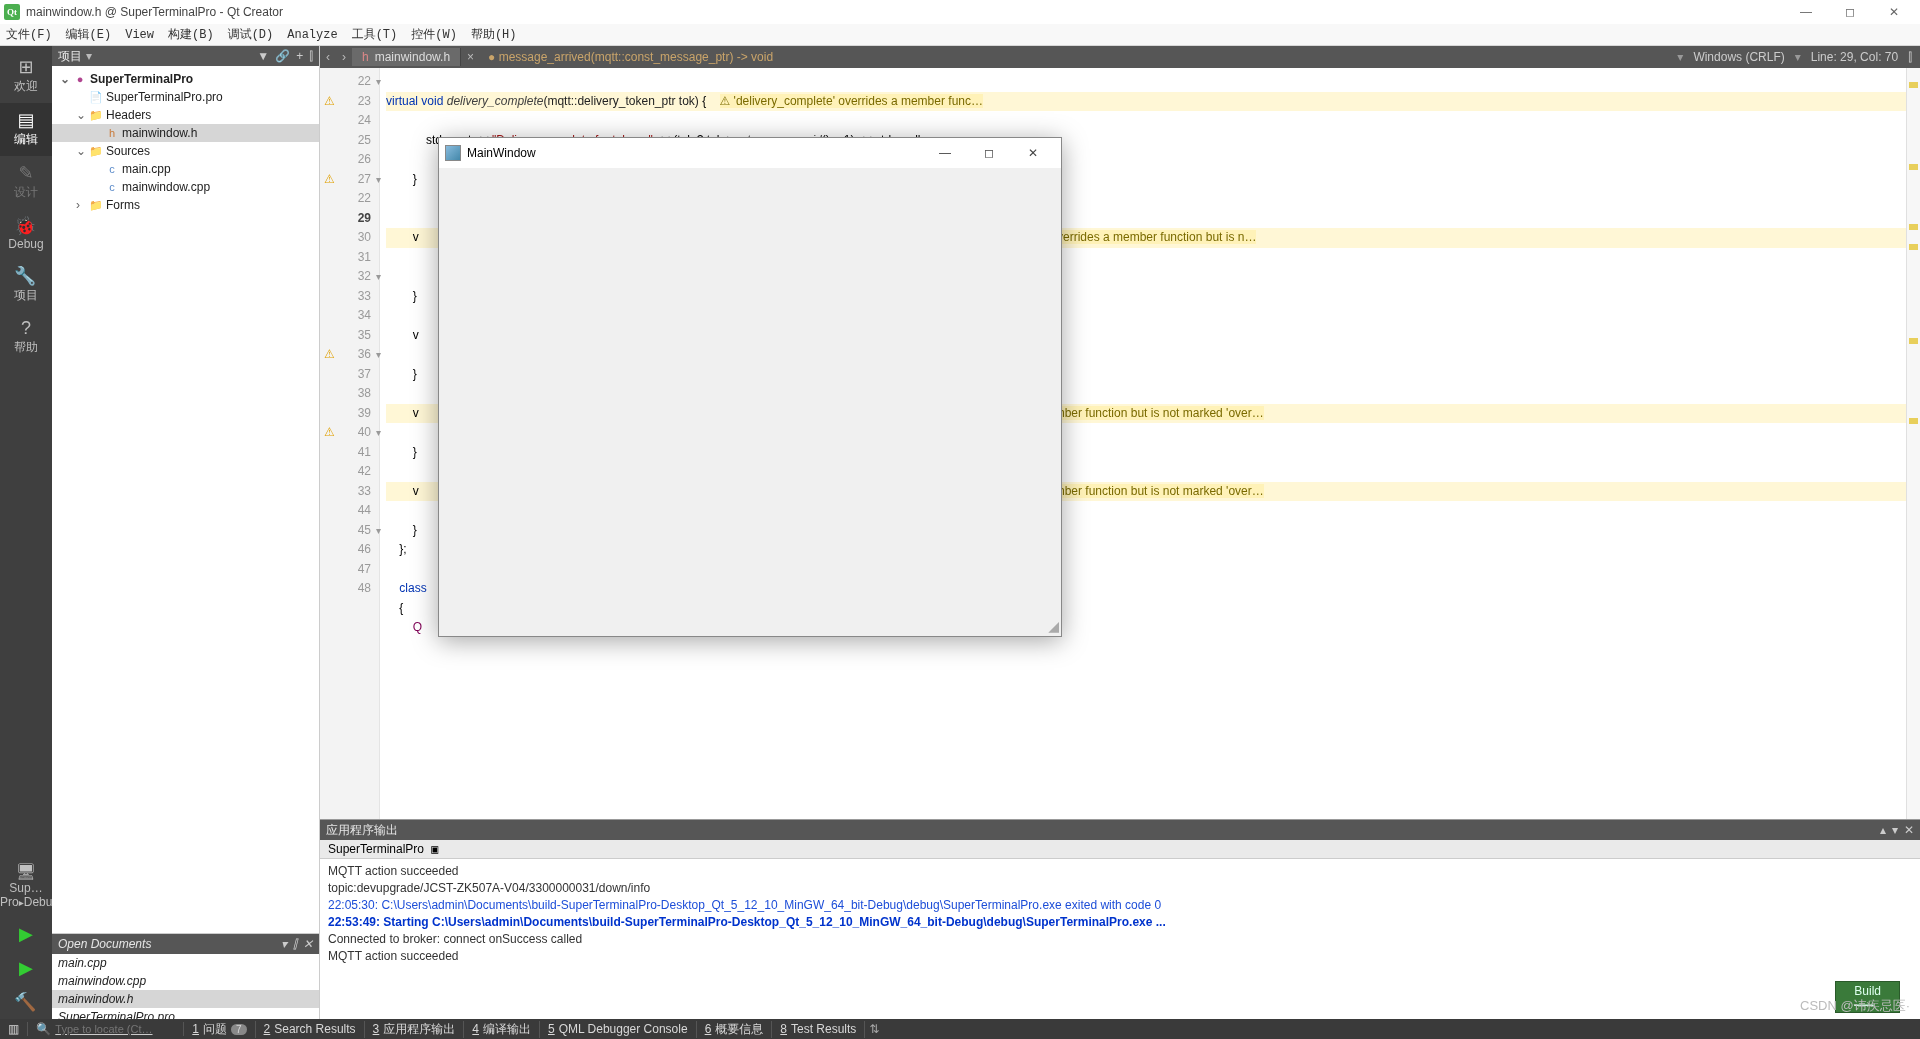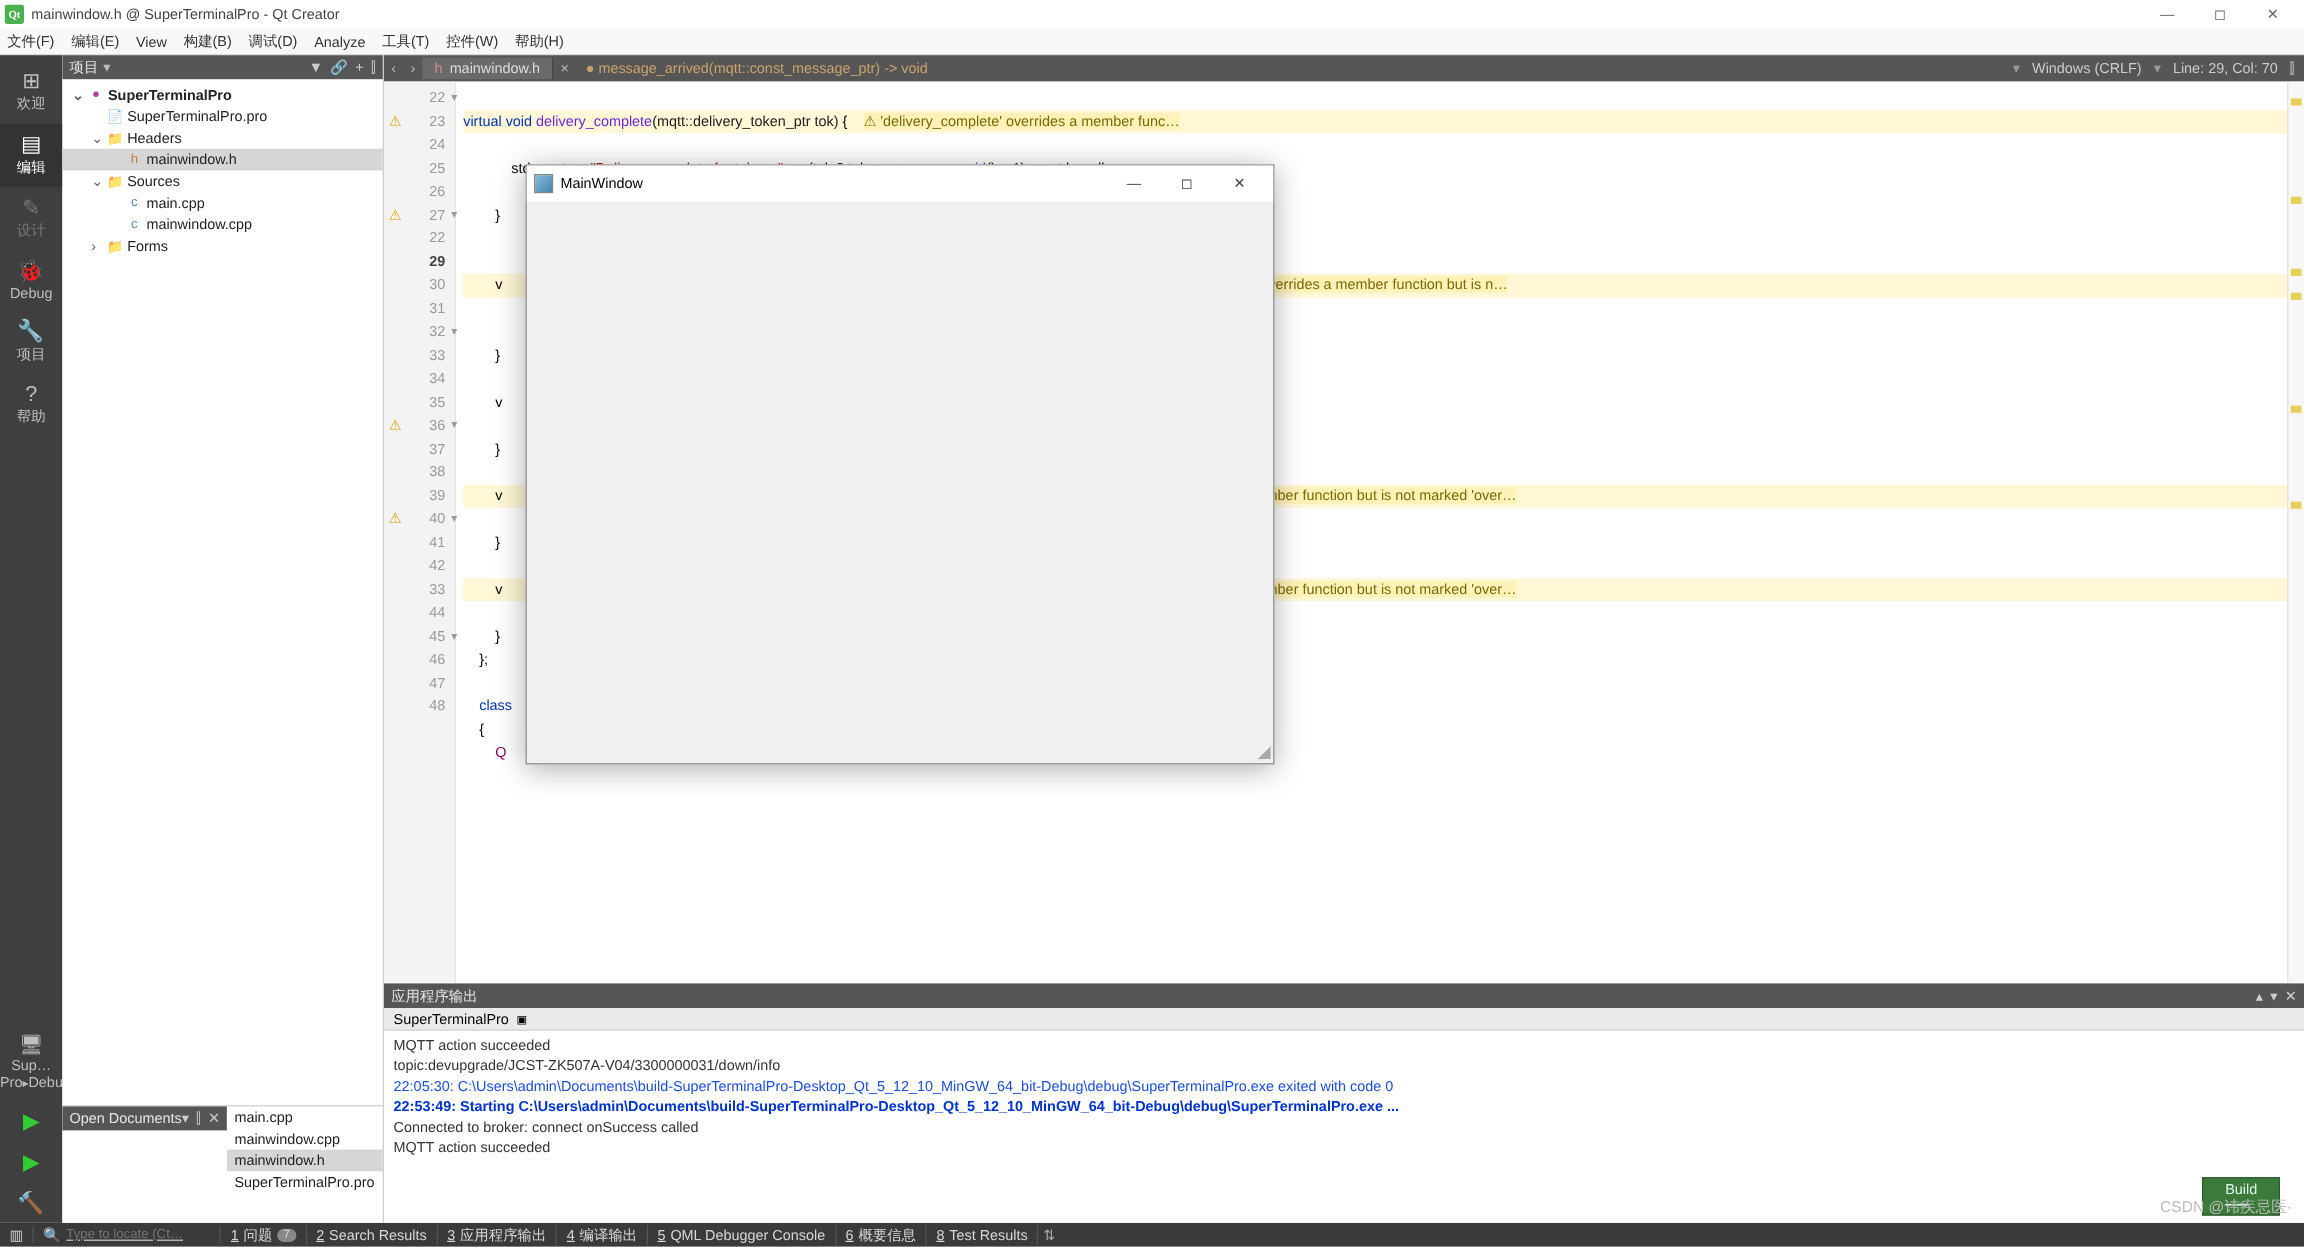--- a/index.html
+++ b/index.html
@@ -2,55 +2,55 @@
 <html><head>
 <meta charset="utf-8">
 <style>
 * { margin:0; padding:0; box-sizing:border-box; font-family:"Segoe UI","Microsoft YaHei",Arial,sans-serif; font-size:12px; }
 html,body { width:1920px; height:1039px; overflow:hidden; background:#f0f0f0; }
 .titlebar { height:24px; background:#fff; display:flex; align-items:center; padding:0 4px; color:#444; }
 .titlebar .ico { width:16px; height:16px; background:#4caf50; margin-right:6px; border-radius:2px; display:flex; align-items:center; justify-content:center; color:#fff; font-size:9px; font-weight:bold;font-family:Liberation Serif, serif; }
 .titlebar .winbtns { margin-left:auto; display:flex; }
 .titlebar .winbtns div { width:44px; height:24px; display:flex; align-items:center; justify-content:center; color:#666; }
 .menubar { height:22px; background:#f8f8f8; display:flex; align-items:center; padding:0 6px; color:#333; border-bottom:1px solid #d8d8d8; }
-.menubar span { margin-right:14px; }
+.menubar span { margin-right:14px;font-family:Liberation Mono, monospace; }
 .shell { display:flex; height:calc(100% - 24px - 22px - 20px); }
 .modebar { width:52px; background:#3f3f3f; color:#bfbfbf; display:flex; flex-direction:column; align-items:center; padding-top:4px; }
 .modebar .mi { width:52px; padding:6px 0 8px; text-align:center; font-size:11px; }
 .modebar .mi.active { background:#333; color:#fff; }
 .modebar .mi .glyph { font-size:18px; display:block; }
 .modebar .spacer { flex:1; }
 .modebar .runbtn { font-size:18px; padding:6px 0; }
 .left { width:268px; background:#fff; display:flex; flex-direction:column; border-right:1px solid #ccc; }
 .panehdr { height:20px; background:#565656; color:#e6e6e6; font-size:11px; display:flex; align-items:center; padding:0 6px; }
 .panehdr .ticons { margin-left:auto; display:flex; gap:6px; color:#ccc; }
 .tree { flex:1; overflow:auto; padding:4px 0; }
 .tree .row { display:flex; align-items:center; height:18px; padding-left:8px; color:#222; }
 .tree .row .caret { width:12px; color:#666; }
 .tree .row .ficon { width:16px; text-align:center; margin-right:2px; font-size:11px; }
 .tree .row.sel { background:#d6d6d6; }
 .tree .row.bold { font-weight:bold; }
 .tree .i1{padding-left:24px}.tree .i2{padding-left:40px}
-.opendocs { height:98px; display:flex; flex-direction:row; border-top:1px solid #ccc; }
+.opendocs { height:86px; display:flex; flex-direction:column; border-top:1px solid #ccc;font-style:italic; }
 .opendocs .list { flex:1; overflow:auto; }
 .opendocs .list div { padding:2px 6px; color:#222; }
 .opendocs .list div.sel { background:#d6d6d6; }
 .center { flex:1; display:flex; flex-direction:column; min-width:0; }
 .doctabs { height:22px; background:#565656; display:flex; align-items:center; color:#ddd; font-size:11px; }
 .doctabs .nav { padding:0 6px; color:#bbb; }
 .doctabs .tab { background:#6a6a6a; padding:2px 10px; display:flex; align-items:center; gap:6px; border-right:1px solid #444; }
 .doctabs .crumb { padding:0 8px; color:#c9a46a; }
 .doctabs .rstat { margin-left:auto; padding:0 8px; color:#ccc; display:flex; gap:10px; }
 .editor { flex:1; display:flex; position:relative; background:#fff; overflow:hidden; }
 .gutter { width:60px; background:#f3f3f3; border-right:1px solid #e4e4e4; font-family:Consolas,monospace; font-size:13px; color:#9a9a9a; text-align:right; padding-top:4px; }
 .gutter .gl { height:19.5px; line-height:19.5px; padding-right:8px; position:relative; }
 .gutter .gl .warn { position:absolute; left:4px; color:#e0a000; }
 .gutter .gl .fold { position:absolute; right:-2px; color:#999; font-size:10px; }
 .code { flex:1; font-family:Consolas,"Courier New",monospace; font-size:13px; line-height:19.5px; padding:4px 0 0 6px; white-space:pre; overflow:hidden; }
-.code .kw{color:#0033b3}.code .ty{color:#7f0055}.code .fn{color:#6d28d9;}.code .str{color:#a31515}.code .id{color:#222}
+.code .kw{color:#0033b3}.code .ty{color:#7f0055}.code .fn{color:#404040;font-style:italic}.code .str{color:#a31515}.code .id{color:#222}
 .code .hintline { background:#fff7d6; }
 .code .hint { background:#fff2b8; color:#7a6a00; }
 .minimap { width:14px; background:#f7f7f7; border-left:1px solid #e0e0e0; position:relative; }
 .minimap .blk { position:absolute; left:2px; right:2px; height:6px; background:#e8cf5b; }
 .output { height:200px; display:flex; flex-direction:column; border-top:1px solid #999; }
 .output .ohdr { height:20px; background:#565656; color:#e6e6e6; font-size:11px; display:flex; align-items:center; padding:0 6px; }
 .output .ohdr .oticons{margin-left:auto;display:flex;gap:6px;color:#ccc}
 .output .otab { background:#eaeaea; padding:2px 8px; font-family:Consolas,monospace; border-bottom:1px solid #ccc; }
 .output .obody { flex:1; background:#fff; font-family:Consolas,monospace; font-size:13px; line-height:17px; padding:4px 8px; color:#333; white-space:pre; overflow:hidden; }
 .output .obody .red{color:#1d4ed8}.output .obody .blue{color:#0033cc;font-weight:bold}

